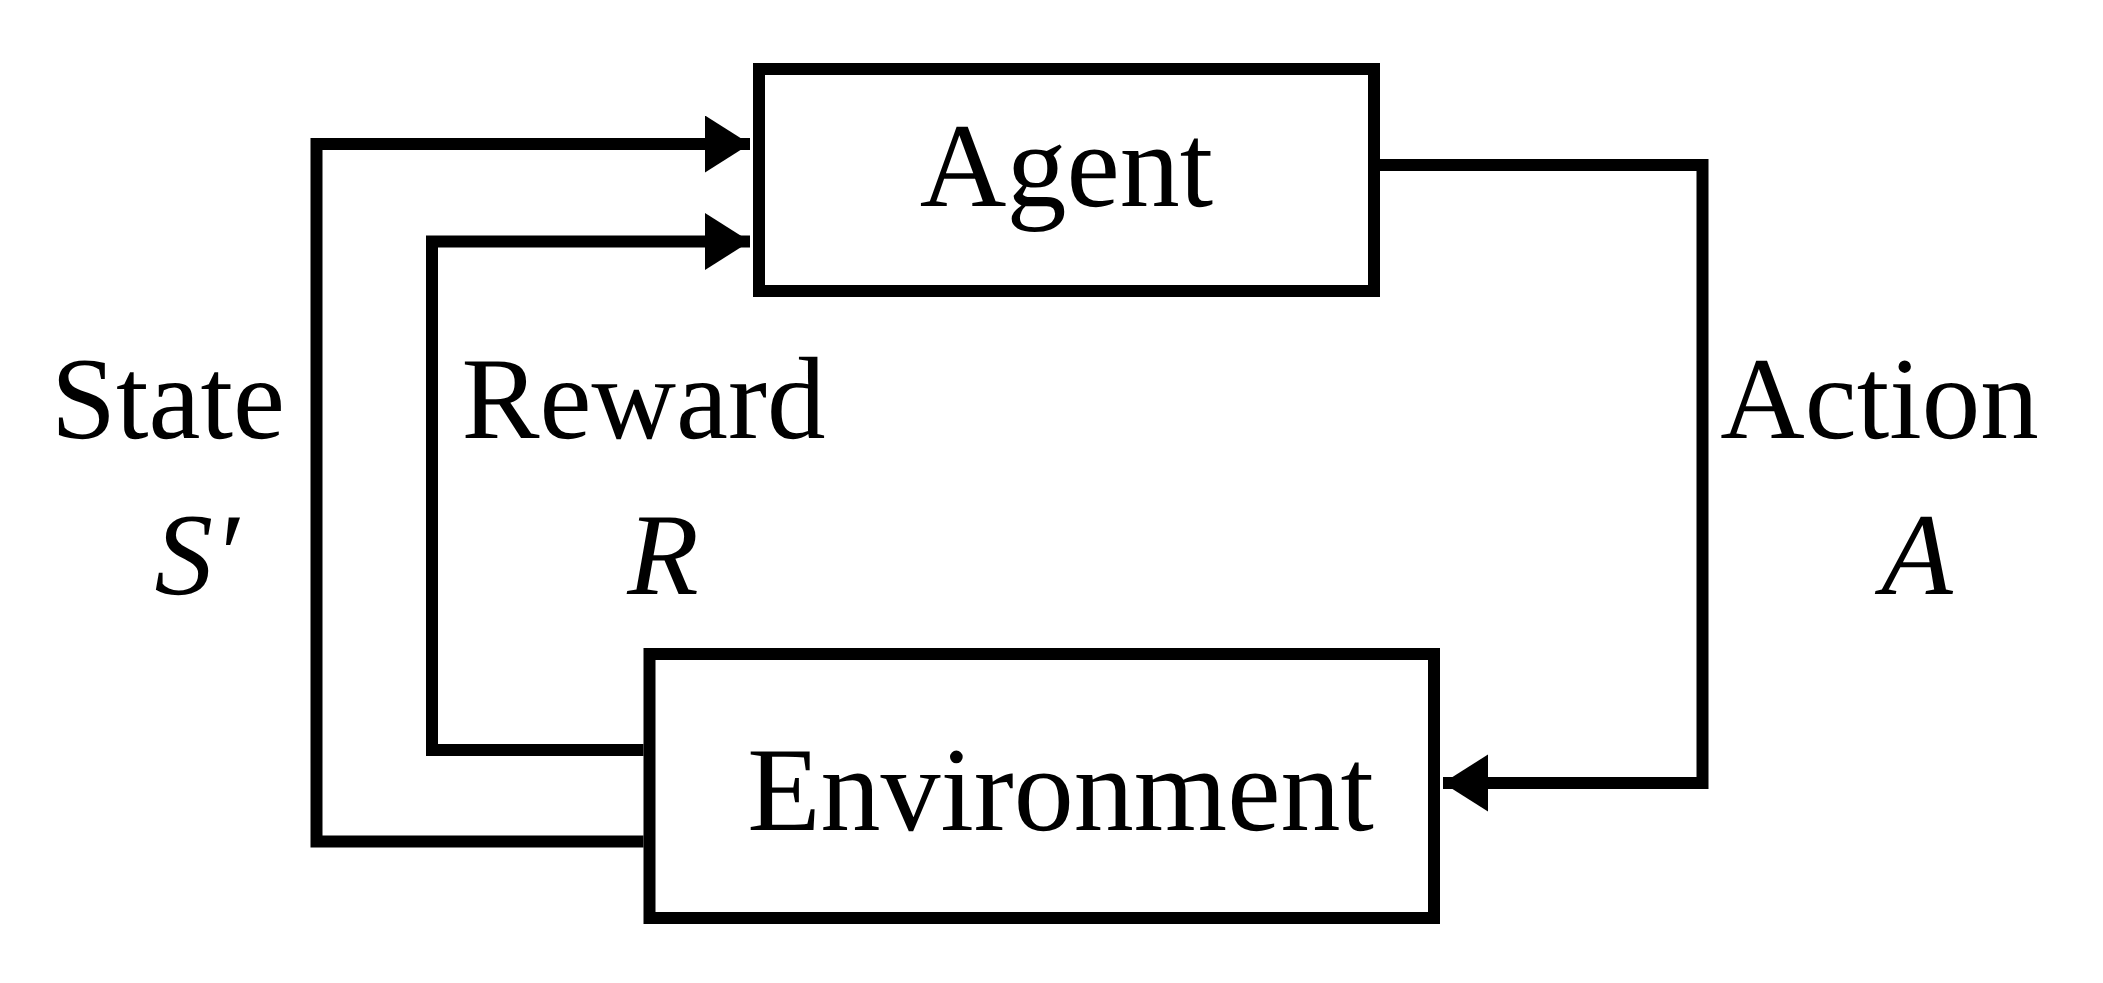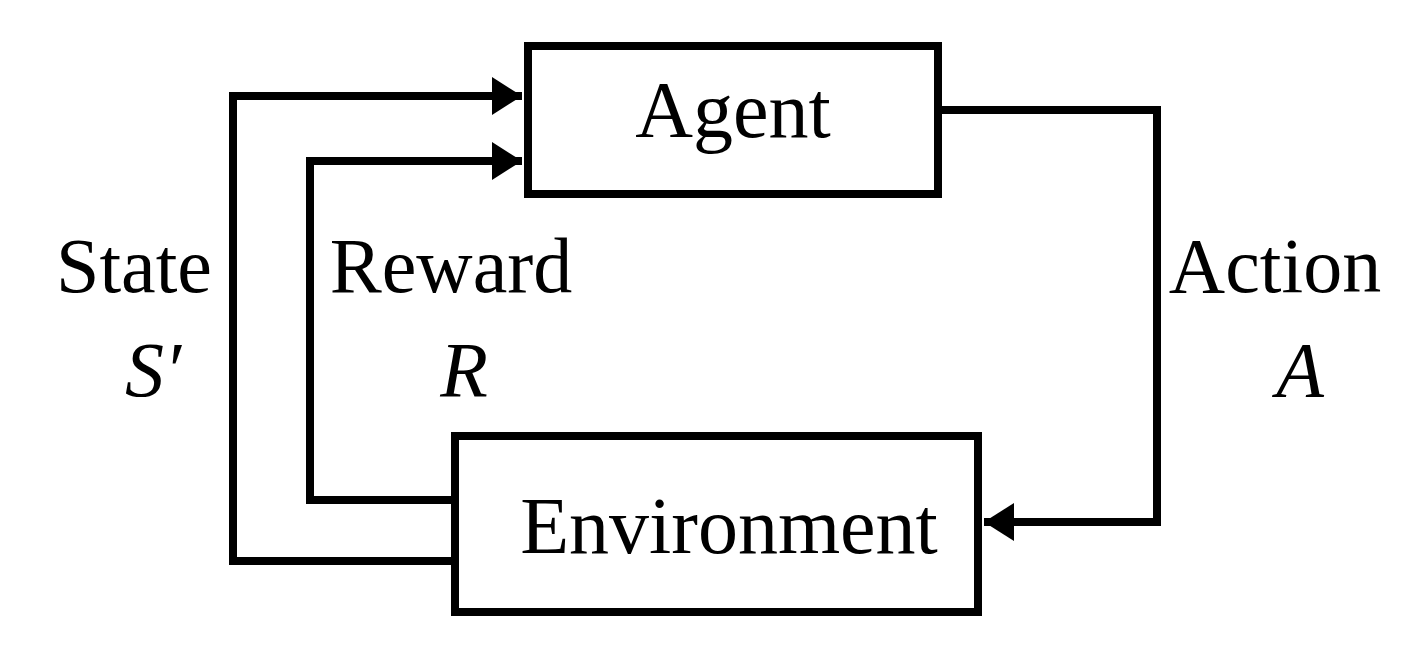--- a/index.html
+++ b/index.html
@@ -10,21 +10,20 @@
     margin: 0;
     padding: 0;
     background: var(--background);
   }
   .canvas {
     position: relative;
     width: 1378px;
     height: 655px;
     background: var(--background);
     overflow: hidden;
-    margin-left: 22px;
   }
   svg { display: block; }
   .box {
     fill: var(--background);
     stroke: var(--stroke);
     stroke-width: 8;
   }
   .edge {
     fill: none;
     stroke: var(--stroke);

